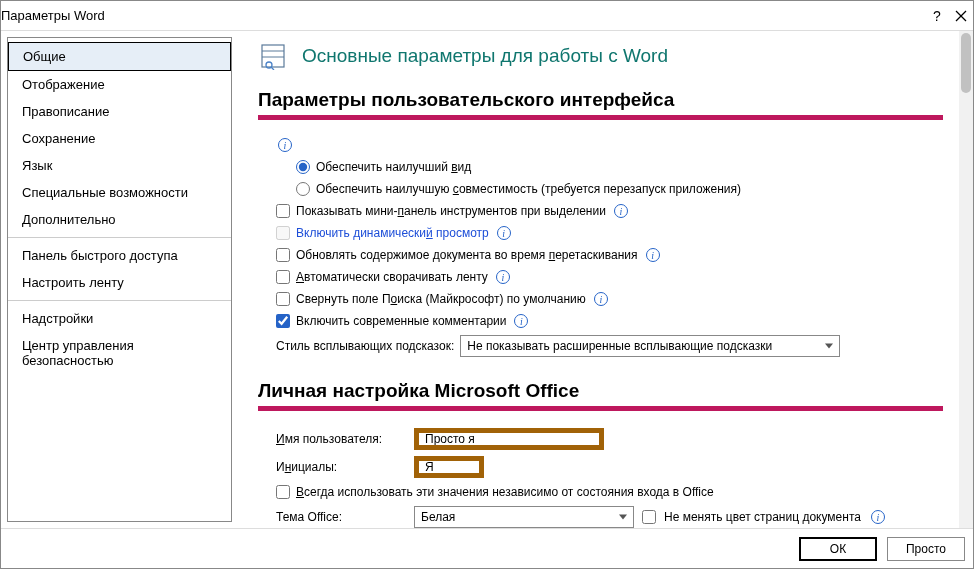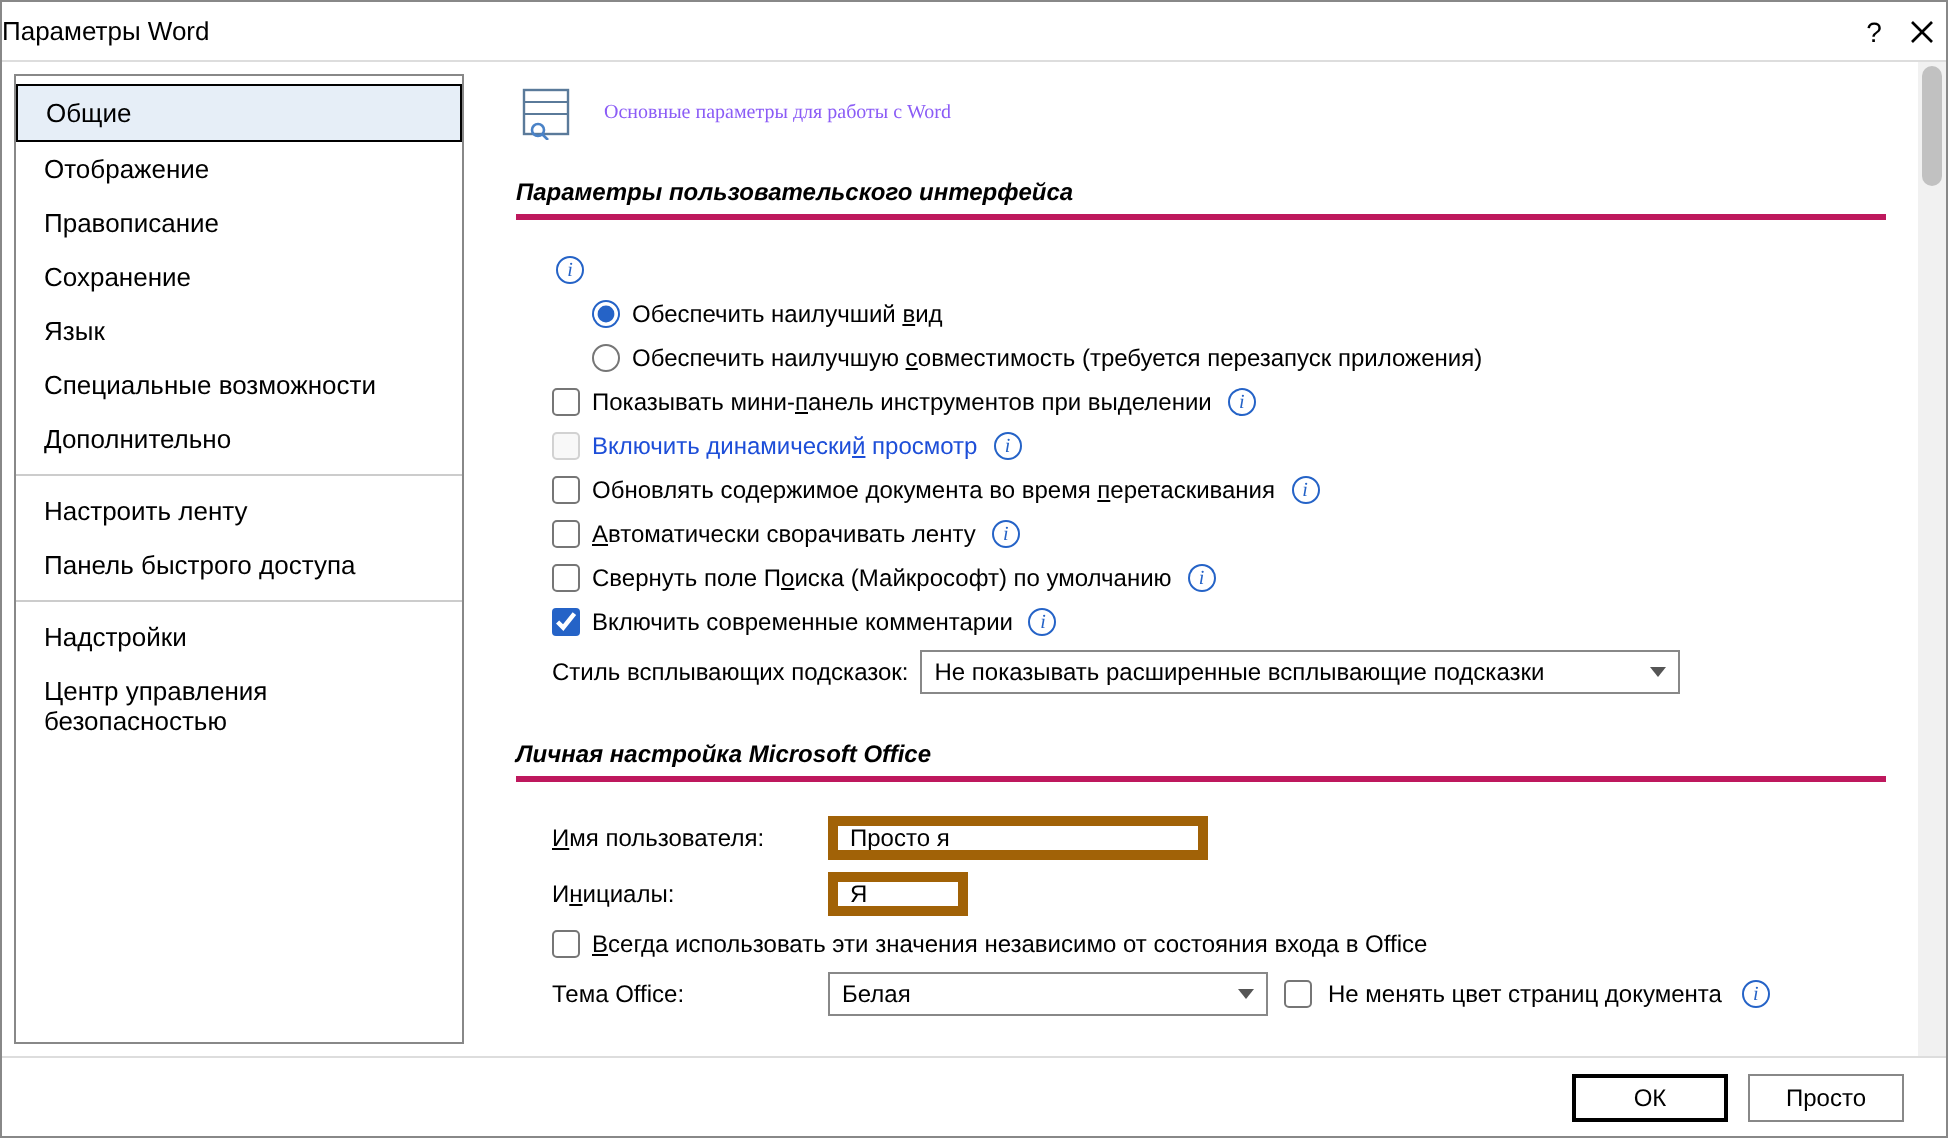--- a/index.html
+++ b/index.html
@@ -13,23 +13,23 @@
   
   .sidebar { width: 225px; border: 1px solid #888; margin: 6px; padding: 4px 0; background: #fff; }
   .sidebar-item { padding: 6px 14px; cursor: pointer; font-size: 13px; }
   .sidebar-item.selected { border: 1px solid #000; background: #e6eef7; }
   .sidebar-sep { border-top: 1px solid #ccc; margin: 4px 0; }
   
   .content { flex: 1; padding: 10px 10px 10px 20px; overflow-y: auto; position: relative; }
   
   .heading-row { display: flex; align-items: center; gap: 14px; margin-bottom: 18px; }
   .heading-icon { width: 30px; height: 30px; display:flex; align-items:center; justify-content:center; }
-  .heading-text { font-size: 10px; color: #8b5cf6; font-family: Liberation Serif, serif; }
+  .heading-text { font-size: 19px; color: #0f766e; }
   
-  .section-title { font-weight: 600; font-size: 12px; margin: 10px 0 10px 0; border-bottom: 3px solid #be185d; padding-bottom: 4px; font-style: italic; }
+  .section-title { font-weight: 600; font-size: 19px; margin: 10px 0 10px 0; border-bottom: 5px solid #be185d; padding-bottom: 4px; }
   
   .group { padding: 4px 0 10px 18px; }
   .row { display: flex; align-items: center; padding: 3px 0; gap: 6px; min-height: 22px; }
   .row.indent { padding-left: 20px; }
   
   .radio { width: 14px; height: 14px; accent-color: #2563c7; }
   .checkbox { width: 14px; height: 14px; accent-color: #2563c7; }
   
   .info-icon { display: inline-flex; width: 14px; height: 14px; border: 1px solid #2563c7; border-radius: 50%; color: #2563c7; font-size: 10px; align-items: center; justify-content: center; margin-left: 2px; font-family: Georgia, serif; font-style: italic; }
   
@@ -43,21 +43,21 @@
   .dropdown::after { content: ""; position: absolute; right: 6px; top: 50%; width: 0; height: 0; border-left: 4px solid transparent; border-right: 4px solid transparent; border-top: 5px solid #555; transform: translateY(-50%); }
   
   .text-input { height: 22px; border: 5px solid #a16207; padding: 0 6px; font-size: 12px; }
   
   .form-row { display: flex; align-items: center; padding: 3px 0; gap: 8px; }
   .form-label { width: 130px; }
   
   .scrollbar-fake { position: absolute; right: 0; top: 0; bottom: 0; width: 14px; background: #f1f1f1; }
   .scrollbar-thumb { position: absolute; right: 2px; top: 2px; width: 10px; height: 60px; background: #c1c1c1; border-radius: 5px; }
   
-  .footer { display: flex; justify-content: flex-end; gap: 10px; padding: 8px 21px; border-top: 1px solid #ddd; height: 40px; align-items: center; }
+  .footer { display: flex; justify-content: flex-end; gap: 10px; padding: 8px 8px; border-top: 1px solid #ddd; height: 40px; align-items: center; }
   .btn { min-width: 78px; height: 24px; border: 1px solid #888; background: #fff; cursor: pointer; font-size: 12px; padding: 0 10px; }
   .btn.primary { border: 2px solid #000; font-weight: 400; }
   
   .content-inner { padding-right: 20px; }
 </style>
 </head>
 <body>
 
 <div class="titlebar">
   <span class="title">Параметры Word</span>
@@ -73,22 +73,22 @@
 <div class="body-area">
   <div class="sidebar">
     <div class="sidebar-item selected">Общие</div>
     <div class="sidebar-item">Отображение</div>
     <div class="sidebar-item">Правописание</div>
     <div class="sidebar-item">Сохранение</div>
     <div class="sidebar-item">Язык</div>
     <div class="sidebar-item">Специальные возможности</div>
     <div class="sidebar-item">Дополнительно</div>
     <div class="sidebar-sep"></div>
+    <div class="sidebar-item">Панель быстрого доступа</div>
     <div class="sidebar-item">Настроить ленту</div>
-    <div class="sidebar-item">Панель быстрого доступа</div>
     <div class="sidebar-sep"></div>
     <div class="sidebar-item">Надстройки</div>
     <div class="sidebar-item">Центр управления безопасностью</div>
   </div>
 
   <div class="content">
     <div class="scrollbar-fake">
       <div class="scrollbar-thumb"></div>
     </div>
     <div class="content-inner">

